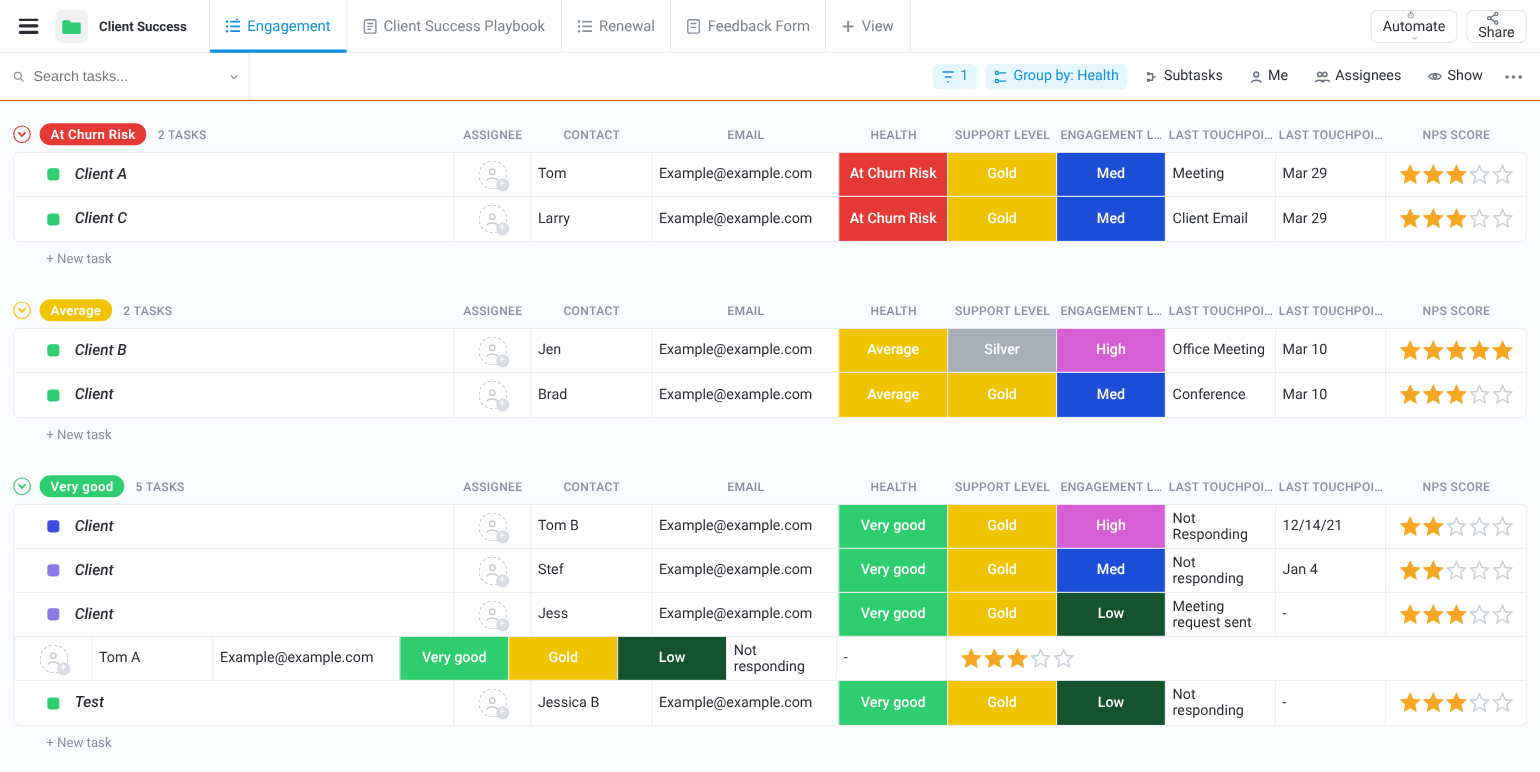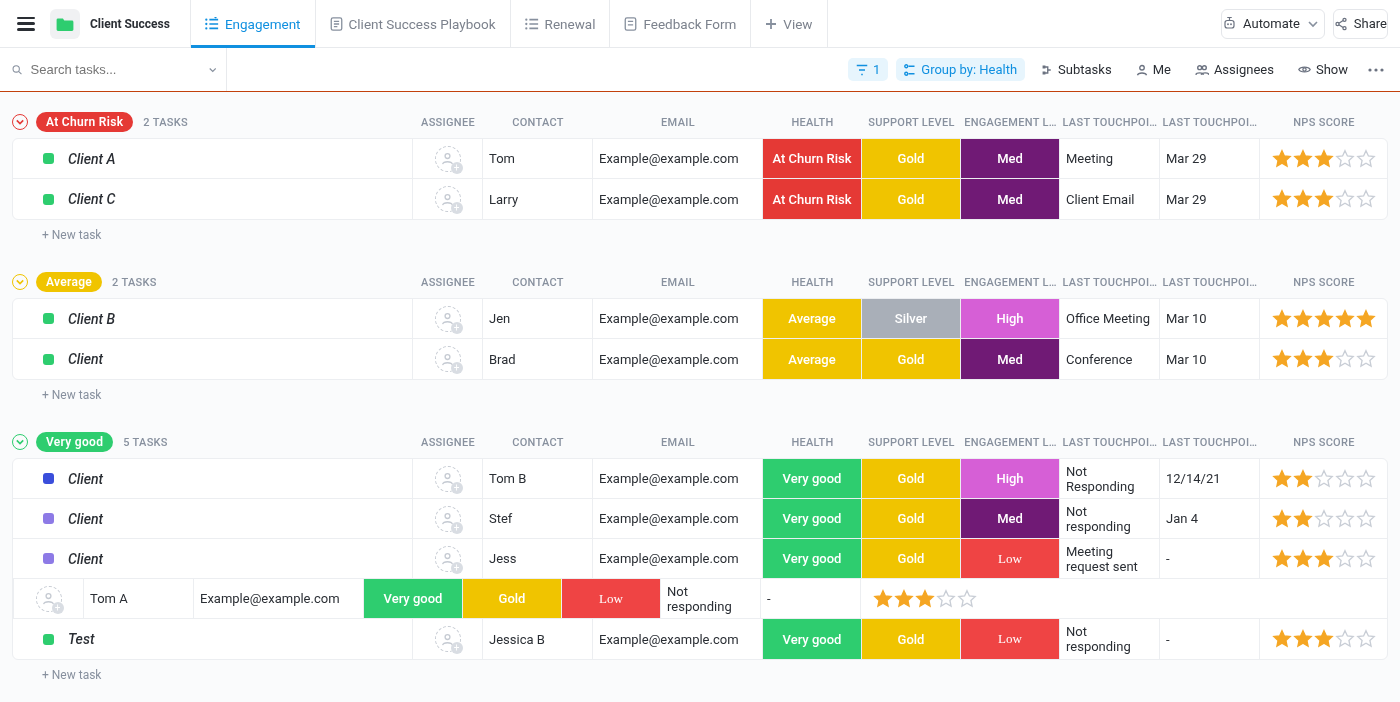--- a/index.html
+++ b/index.html
@@ -50,24 +50,25 @@
   }
   .tab-add { color:#7c828d; }
   .spacer { flex:1; }
   .right-actions { display:flex; gap:8px; }
   .pill-btn {
     height: 30px;
     border:1px solid #e4e6ea;
     border-radius:6px;
     background:#fff;
     display:flex; align-items:center;
-    padding:0 0;
+    padding:0 10px;
     color:#2a2e34;
     font-size:13px;
     cursor:pointer;
+    flex-direction:column;
   }
   .pill-btn svg, .pill-btn .ico { margin-right:6px; }
   
   .subbar {
     display:flex; align-items:center;
     height:44px;
     border-bottom:1px solid #c2410c;
     padding: 0 12px;
   }
   .search-wrap {
@@ -193,23 +194,23 @@
   .star { width:20px; height:20px; }
   .footer-row {
     padding: 8px 30px; color:#87909e; font-size:12px;
   }
   
   .bg-red    { background:#e53935; }
   .bg-yellow { background:#f0c400; }
   .bg-green  { background:#2ecd6f; }
   .bg-gold   { background:#f0c400; }
   .bg-silver { background:#a9afb8; }
-  .bg-blue   { background:#701a75; }
+  .bg-blue   { background:#1d4ed8; }
   .bg-pink   { background:#d65fd6; }
-  .bg-brown  { background:#ef4444;font-family:Liberation Serif, serif; }
+  .bg-brown  { background:#14532d; }
   
   .sq-green  { background:#2ecd6f; }
   .sq-blue   { background:#3a4edb; }
   .sq-purple { background:#8d7ae6; }
 </style>
 </head>
 <body>
 
 <div class="topbar">
   <div class="menu-btn">

